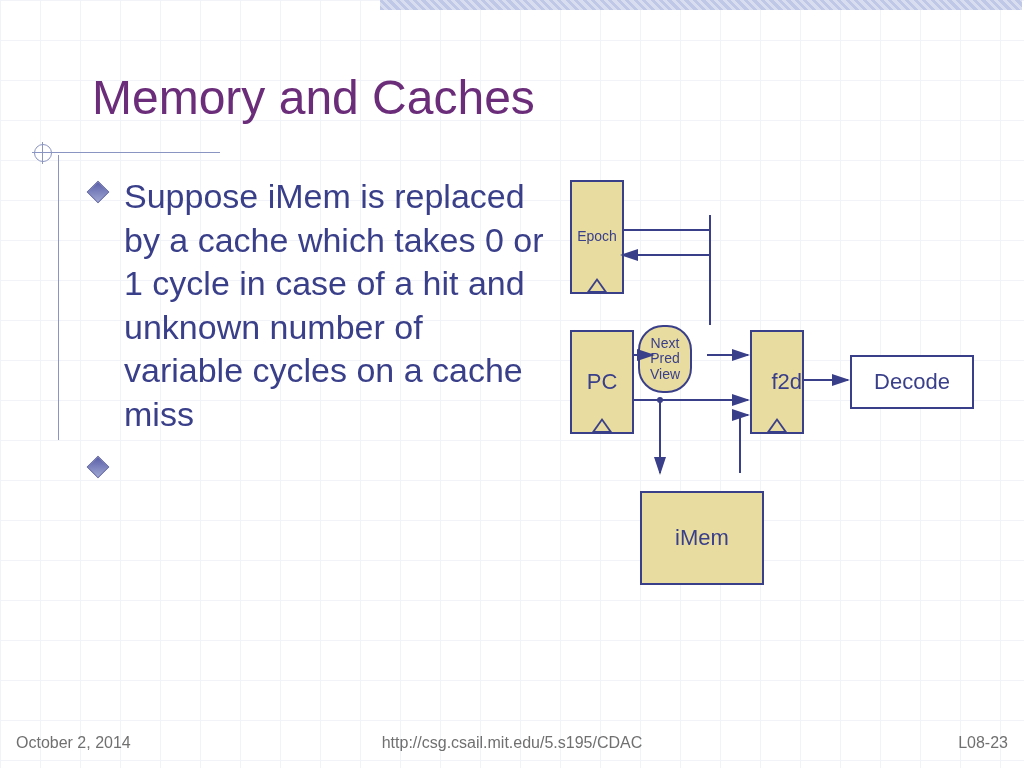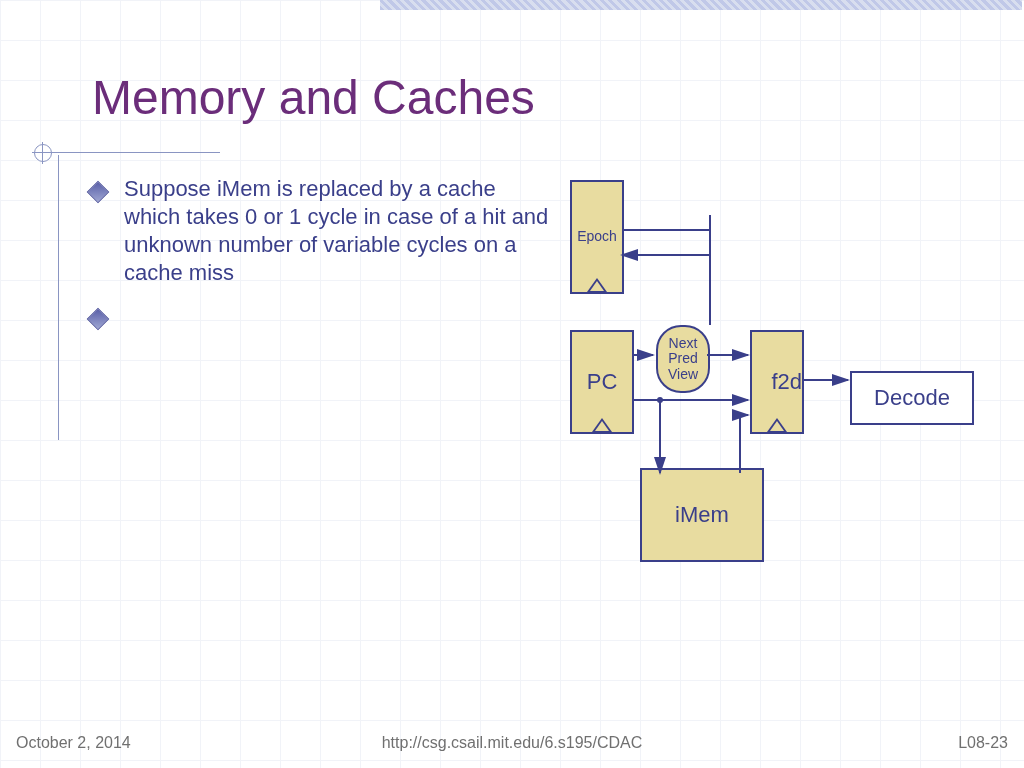--- a/index.html
+++ b/index.html
@@ -87,21 +87,21 @@
     height: 285px;
     background: #8a95c2;
     z-index: 2;
   }
   .bullets {
     position: absolute;
     top: 175px;
     left: 90px;
     width: 460px;
     color: #3a3f8a;
-    font-size: 22px;
+    font-size: 34px;
     line-height: 1.28;
     z-index: 2;
   }
   .bullet {
     position: relative;
     padding-left: 34px;
     margin-bottom: 14px;
   }
   .bullet .diamond {
     position: absolute;
@@ -124,21 +124,21 @@
   .box {
     position: absolute;
     border: 2px solid #3a3f8a;
     background: #e8dca0;
     color: #3a3f8a;
     display: flex;
     align-items: center;
     justify-content: center;
     font-size: 22px;
   }
-  .box.white { background: #fff; margin-top: 16px; }
+  .box.white { background: #fff; }
   .box .tri {
     position: absolute;
     bottom: 0;
     left: 50%;
     transform: translateX(-50%);
     width: 0;
     height: 0;
     border-left: 10px solid transparent;
     border-right: 10px solid transparent;
     border-bottom: 14px solid #3a3f8a;
@@ -199,38 +199,38 @@
   <div class="box" style="left:10px; top:5px; width:50px; height:110px;">
     <span class="small-label">Epoch</span>
     <span class="tri"></span>
   </div>
 
   <div class="box" style="left:10px; top:155px; width:60px; height:100px;">
     <span>PC</span>
     <span class="tri"></span>
   </div>
 
-  <div class="box" style="left:96px; top:150px; width:50px; height:64px;border-radius:25px;">
+  <div class="box" style="left:78px; top:150px; width:50px; height:64px;border-radius:25px;">
     <div class="small-label">
       <div>Next</div>
       <div>Pred</div>
       <div>View</div>
     </div>
   </div>
 
   <div class="box" style="left:190px; top:155px; width:50px; height:100px;justify-content:flex-end;">
     <span>f2d</span>
     <span class="tri"></span>
   </div>
 
   <div class="box white" style="left:290px; top:180px; width:120px; height:50px;">
     <span>Decode</span>
   </div>
 
-  <div class="box" style="left:80px; top:293px; width:120px; height:90px;">
+  <div class="box" style="left:80px; top:316px; width:120px; height:90px;">
     <span>iMem</span>
   </div>
 
   <svg class="arrows">
     <defs>
       <marker id="ah" markerWidth="10" markerHeight="10" refX="8" refY="3" orient="auto">
         <path d="M0,0 L9,3 L0,6 Z" fill="#3a3f8a"></path>
       </marker>
     </defs>
     <g stroke="#3a3f8a" stroke-width="2" fill="none">
@@ -252,15 +252,15 @@
 
       <path d="M180,298 L180,240 L188,240" marker-end="url(#ah)"></path>
 
       <path d="M150,150 L150,40"></path>
     </g>
   </svg>
 </div>
 
 <div class="footer">
   <span class="date">October 2, 2014</span>
-  <span class="url">http://csg.csail.mit.edu/6.s195/CDAC</span>
+  <span class="url">http://csg.csail.mit.edu/5.s195/CDAC</span>
   <span class="page">L08-23</span>
 </div>
 
 </body></html>

